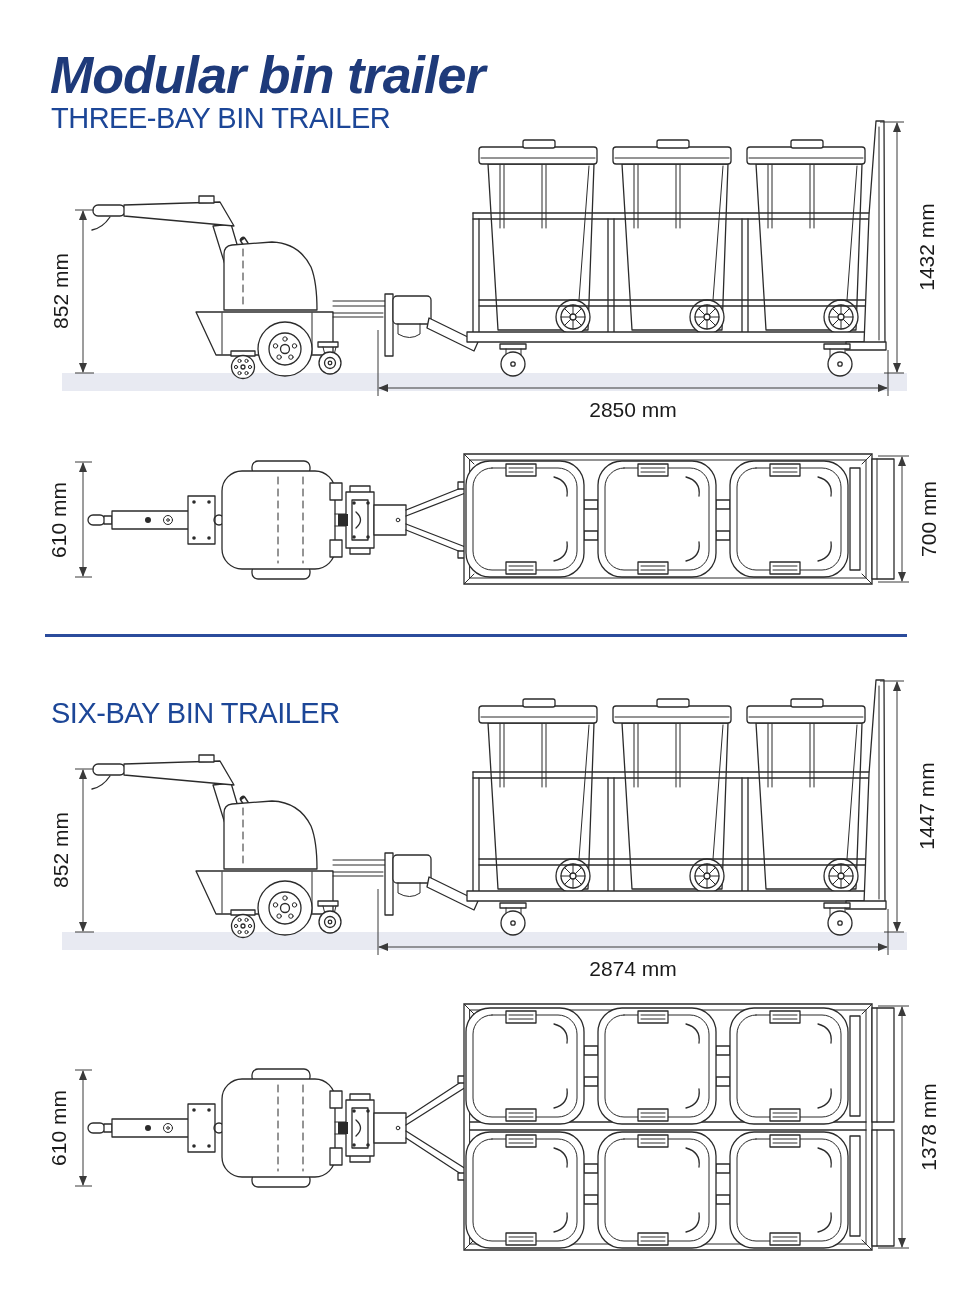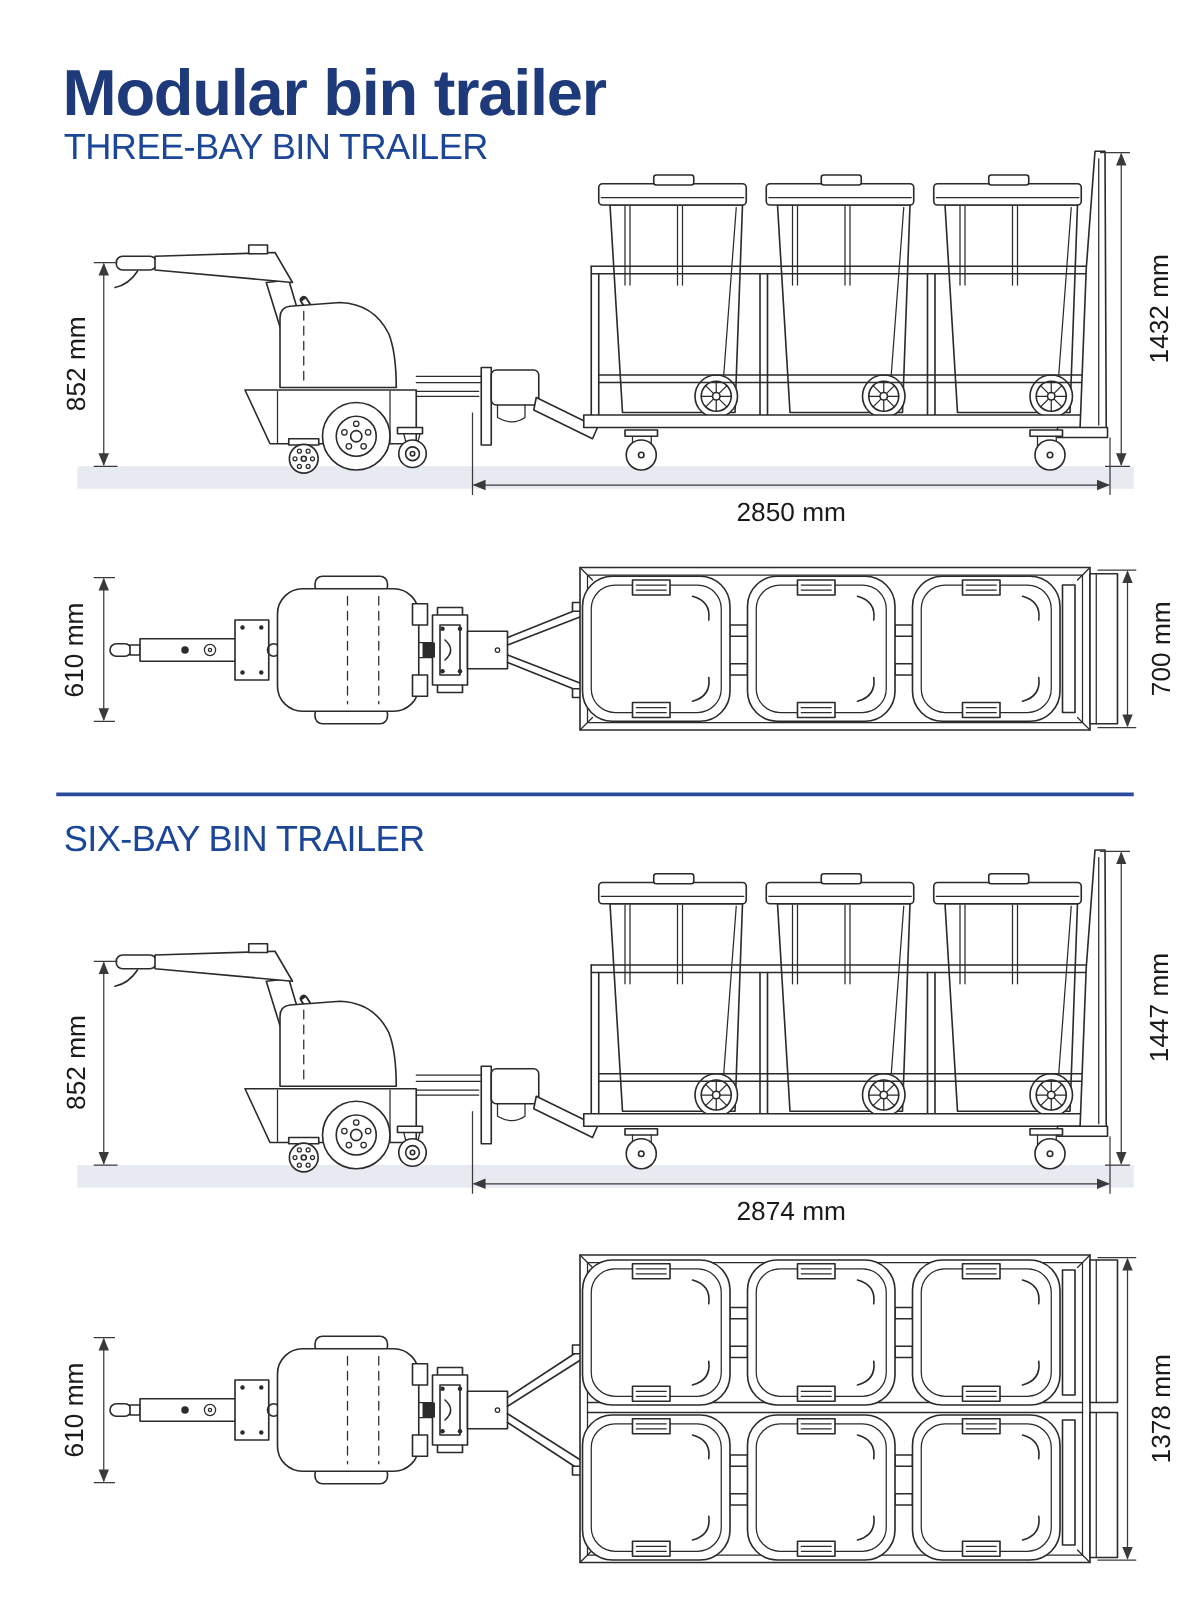--- a/index.html
+++ b/index.html
@@ -3,25 +3,25 @@
 <meta charset="utf-8">
 <style>
   :root{
     --title-color:#1e3a7a; --heading-color:#1c4697; --divider-color:#2b4c9c;
     --line-color:#2b2b2b; --dim-text-color:#1a1a1a; --ground-color:#e8eaf2;
   }
   html,body{margin:0;padding:0;background:#fff;}
   body{width:957px;height:1289px;position:relative;overflow:hidden;
        font-family:"Liberation Sans",sans-serif;}
   .page-title{position:absolute;left:50px;top:10px;font-size:52px;font-weight:bold;
-      color:var(--title-color);letter-spacing:-1px;white-space:nowrap;}
+      color:var(--title-color);letter-spacing:-1px;white-space:nowrap;font-style:italic;}
   .section-heading{position:absolute;left:51px;font-size:29px;font-weight:normal;
       color:var(--heading-color);letter-spacing:-0.5px;white-space:nowrap;}
   #heading-three{top:78px;}
-  #heading-six{top:632px;text-align:right;}
+  #heading-six{top:673px;text-align:right;}
   .divider{position:absolute;left:45px;top:634px;width:862px;height:3px;
       background:var(--divider-color);}
   svg.drawing{position:absolute;left:0;top:0;}
   .ln{stroke:var(--line-color);stroke-width:1.3;fill:none;stroke-linejoin:round;stroke-linecap:round;}
   .lnf{stroke:var(--line-color);stroke-width:1.3;fill:#fff;stroke-linejoin:round;stroke-linecap:round;}
   .thin{stroke-width:1;}
   .solid{fill:var(--line-color);stroke:none;}
   .dash{stroke-dasharray:7 5;}
   .tube{stroke-width:6.5;}
   .tubecore{stroke:#fff;stroke-width:3.6;fill:none;}

